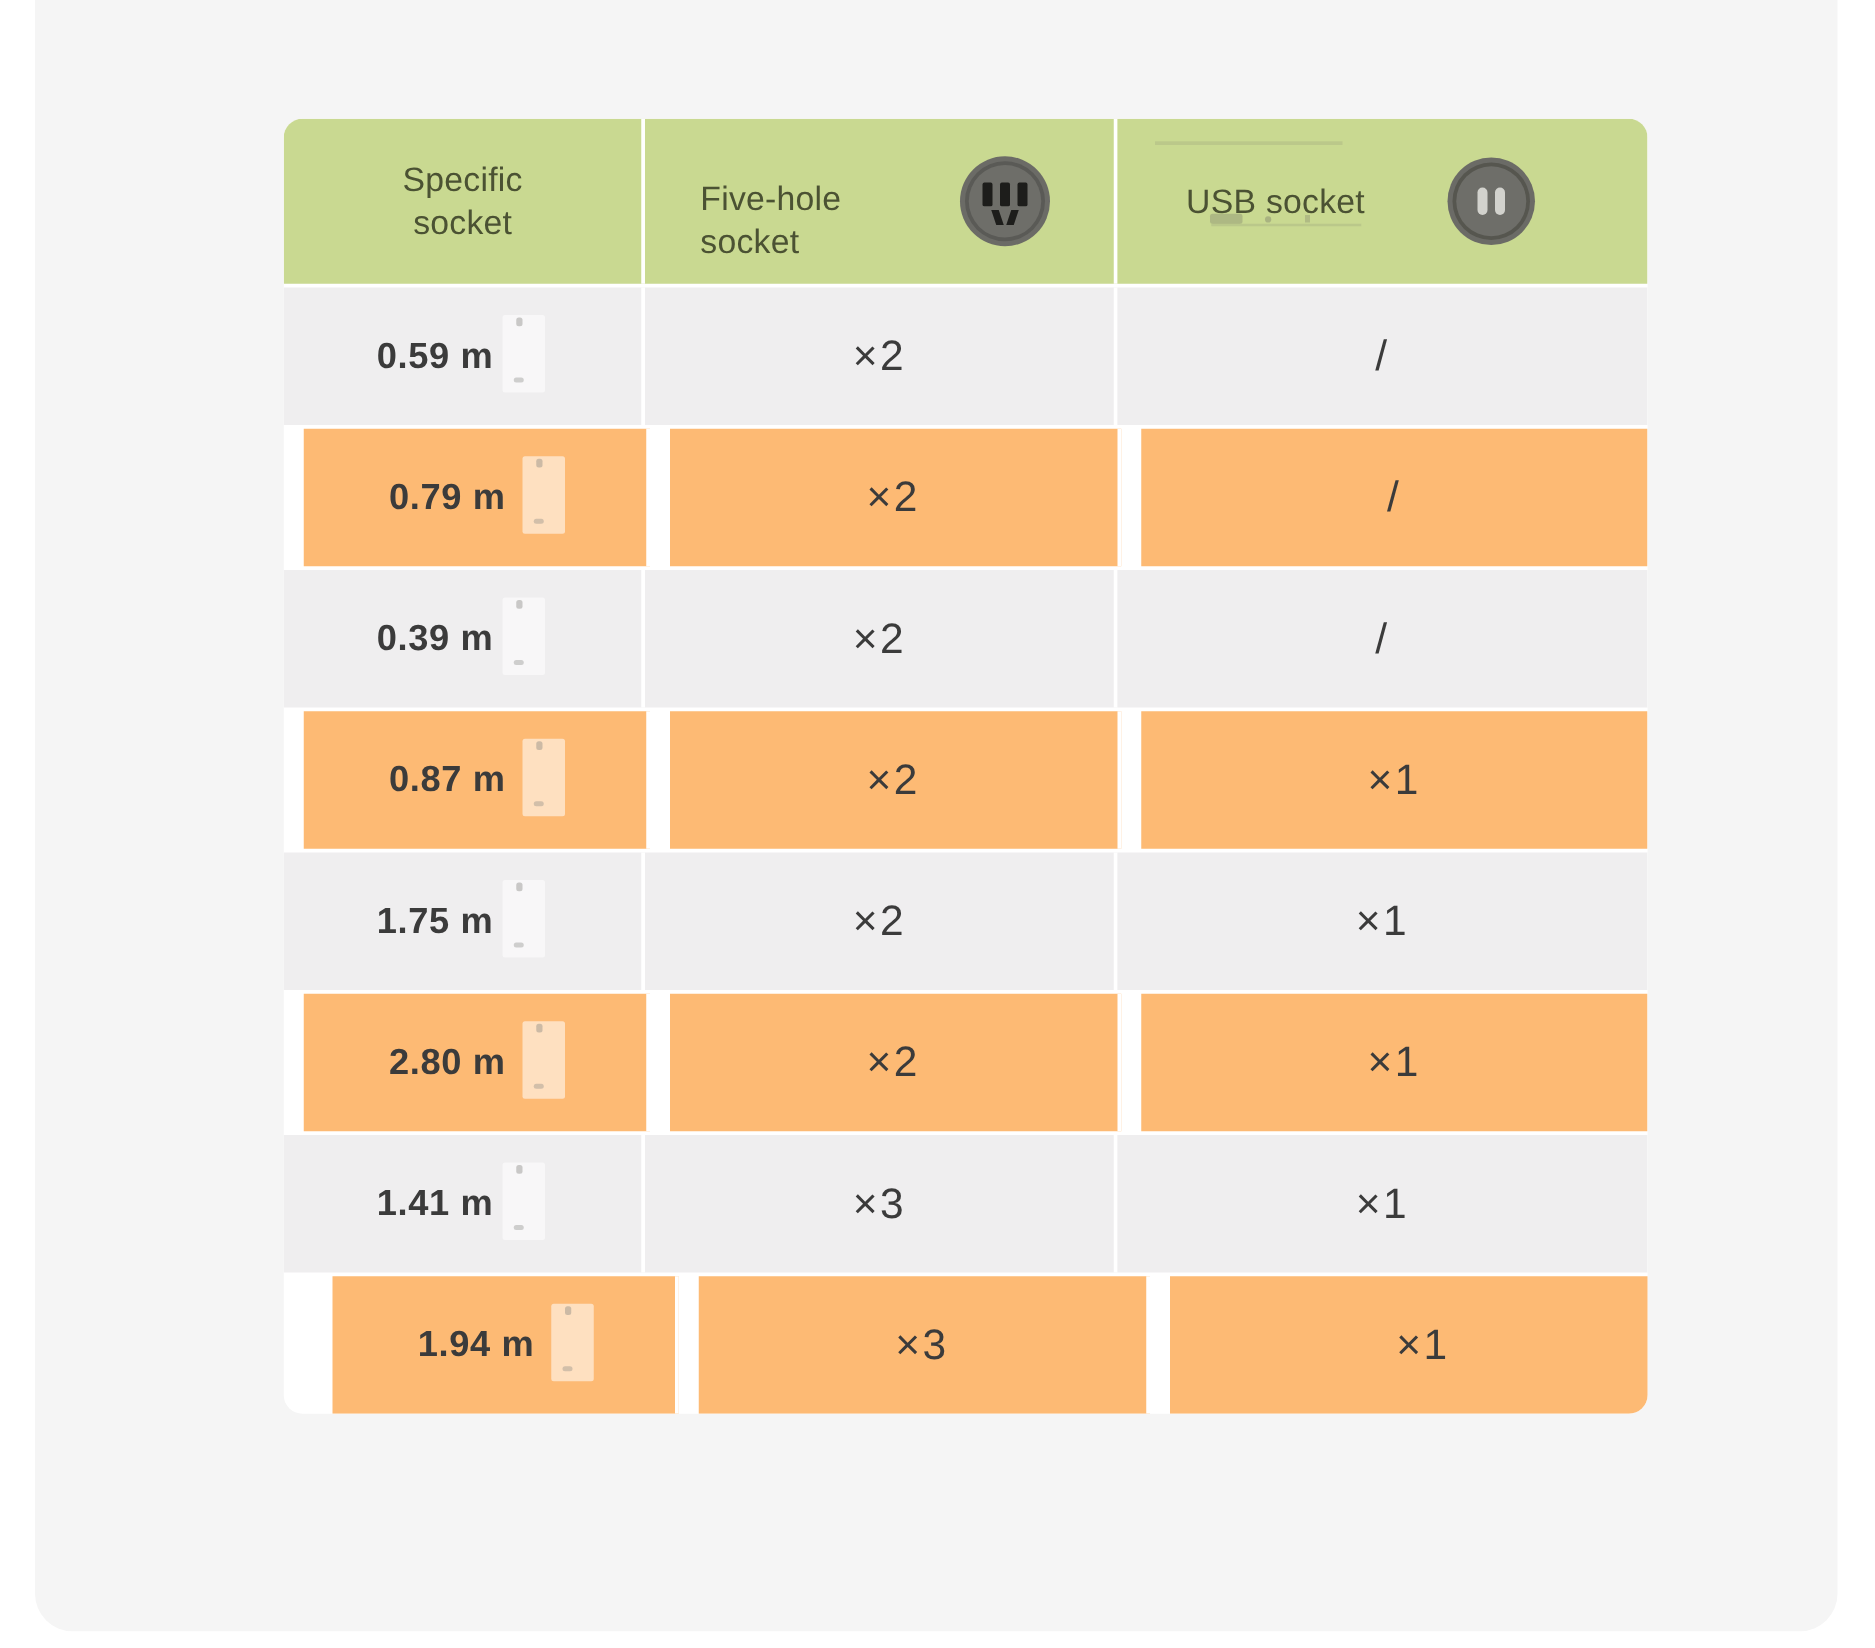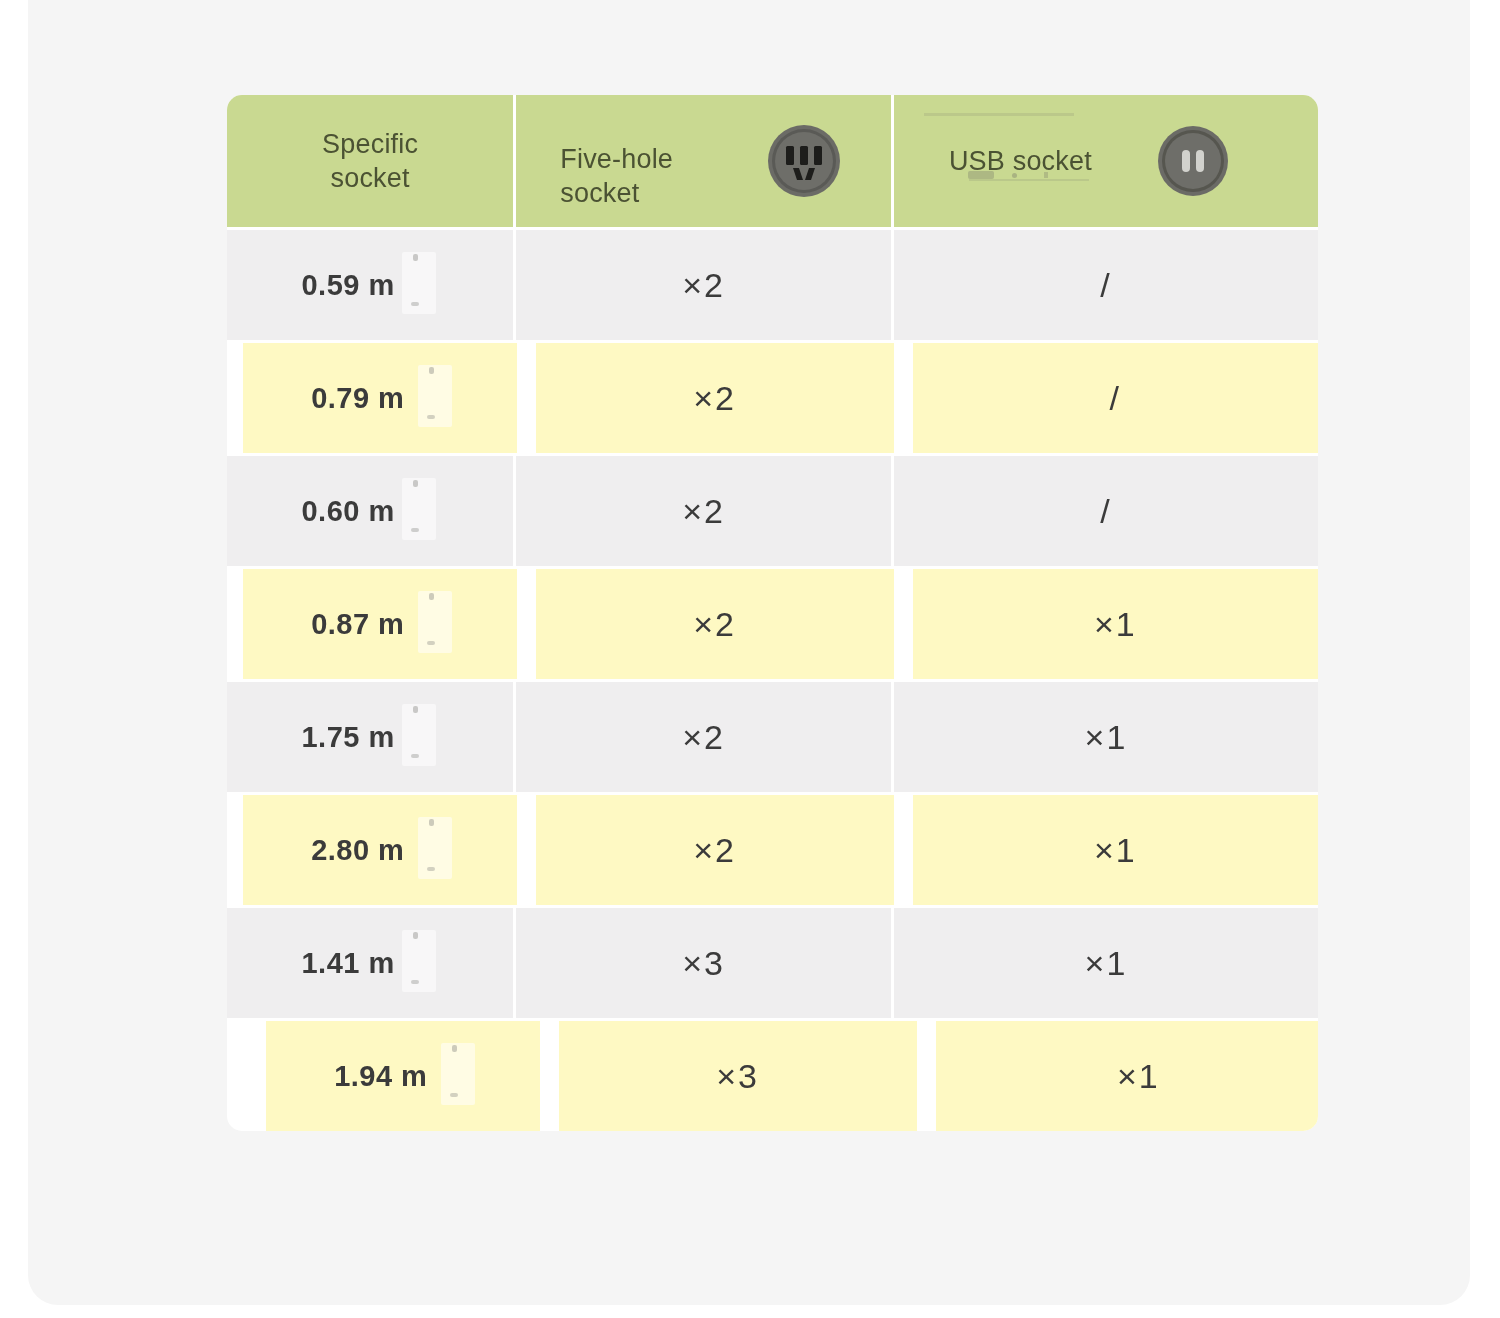--- a/index.html
+++ b/index.html
@@ -112,21 +112,21 @@
   .ghost-usb-3 { left: 118px; top: 78px; width: 5px; height: 5px;
                  background: rgba(110,110,100,0.35); border-radius: 50%; }
   .ghost-usb-4 { left: 150px; top: 77px; width: 4px; height: 6px;
                  background: rgba(110,110,100,0.28); }
   .ghost-usb-5 { left: 30px; top: 18px; width: 150px; height: 3px;
                  background: rgba(170,180,130,0.45); }
 
   
   .body-row .cell { height: 110px; }
   .row-light .cell { background: #efeeef; }
-  .row-dark  .cell { background: #fef9c3; margin-left: 16px; }
+  .row-dark  .cell { background: #fdba74; margin-left: 16px; }
 
   .cell-text {
     font-size: 30px;
     color: #3b3b3b;
     letter-spacing: 0.5px;
   }
   .col-spec .cell-text {
     font-size: 29px;
     position: relative;
     left: -22px;
@@ -232,21 +232,21 @@
       <div class="cell col-five">
         <span class="cell-text">×2</span>
       </div>
       <div class="cell col-usb">
         <span class="cell-text slash">/</span>
       </div>
     </div>
 
     <div class="table-row body-row row-light">
       <div class="cell col-spec">
-        <span class="cell-text">0.60 m</span>
+        <span class="cell-text">0.39 m</span>
         <span class="smudge smudge-a"></span>
         <span class="smudge smudge-b"></span>
         <span class="smudge smudge-c"></span>
       </div>
       <div class="cell col-five">
         <span class="cell-text">×2</span>
       </div>
       <div class="cell col-usb">
         <span class="cell-text slash">/</span>
       </div>

